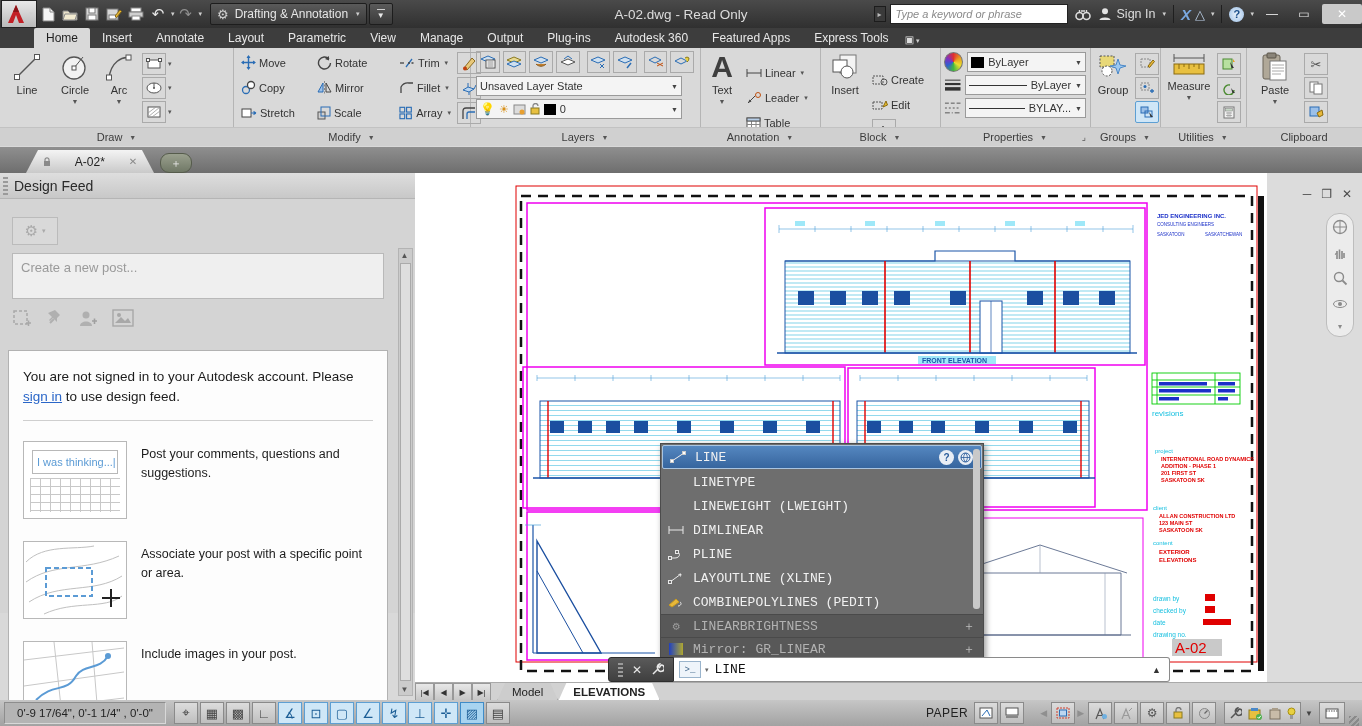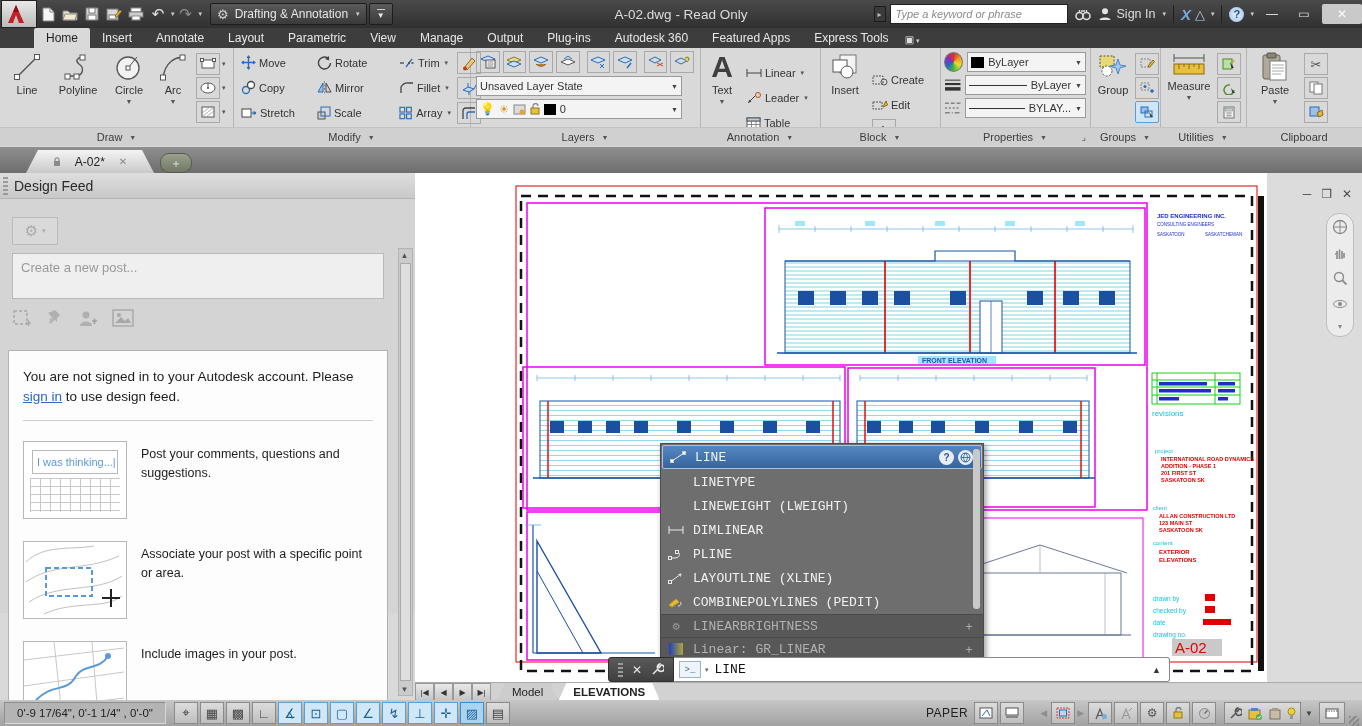--- a/index.html
+++ b/index.html
@@ -39,21 +39,21 @@
   .sbico{width:22px;height:20px;border:1px solid transparent;display:flex;align-items:center;justify-content:center;}
   .dd{border:1px solid #9a9a9a;background:#f4f4f4;display:flex;align-items:center;
     font-size:11px;color:#333;height:18px;padding:0 3px;gap:4px;}
   .dd .caret{margin-left:auto;font-size:7px;color:#444;}
   .pressed{background:#cfe6f7;border:1px solid #5d9fd3;border-radius:2px;}
   svg{display:block;}
   
   #filetabs{left:0;top:147px;width:1362px;height:26px;background:linear-gradient(#8f8f8f,#6e6e6e);}
   #file-tab{position:absolute;left:26px;top:3px;width:128px;height:23px;
     background:linear-gradient(#f4f4f4,#c9c9c9);clip-path:polygon(12px 0,calc(100% - 12px) 0,100% 100%,0 100%);
-    display:flex;align-items:center;justify-content:center;gap:14px;font-size:12px;color:#222;}
+    display:flex;align-items:center;justify-content:center;gap:24px;font-size:12px;color:#222;}
   #new-tab-btn{position:absolute;left:160px;top:6px;width:30px;height:18px;border-radius:9px;
     background:linear-gradient(#9aa08e,#707866);display:flex;align-items:center;justify-content:center;
     color:#e7e7e7;font-size:11px;border:1px solid #565c4c;}
   
   #palette{left:0;top:173px;width:415px;height:440px;background:#d4d4d4;border-right:1px solid #9f9f9f;}
   #df-header{position:absolute;left:0;top:0;width:100%;height:26px;background:linear-gradient(#dedede,#c8c8c8);
     border-bottom:1px solid #b5b5b5;display:flex;align-items:center;font-size:14px;color:#2a2a2a;padding-left:14px;box-sizing:border-box;}
   .grip{position:absolute;left:3px;top:4px;width:5px;height:18px;
     background:repeating-linear-gradient(#9a9a9a 0 2px,transparent 2px 4px);}
   #df-gear{position:absolute;left:12px;top:44px;width:44px;height:26px;border:1px solid #bbb;
@@ -237,29 +237,20 @@
     <div class="panel" style="left:0;width:233px;">
       <div class="pbody flex" style="padding-left:4px;gap:2px;">
         <div class="bigbtn">
           <svg width="30" height="30" viewBox="0 0 30 30">
               <path d="M5 25 L25 5" stroke="#555" stroke-width="1.4"></path>
               <rect x="2.5" y="22.5" width="5" height="5" fill="#fff" stroke="#555"></rect>
               <rect x="22.5" y="2.5" width="5" height="5" fill="#fff" stroke="#555"></rect>
             </svg>
           <span>Line</span>
         </div>
-        <div class="bigbtn" style="width:52px;">
-          <svg width="30" height="30" viewBox="0 0 30 30">
-              <path d="M4 24 H12 C20 24 22 16 16 12 C12 9 14 5 20 6" stroke="#555" stroke-width="1.4" fill="none"></path>
-              <rect x="2" y="22" width="5" height="5" fill="#fff" stroke="#555"></rect>
-              <rect x="11" y="22" width="5" height="5" fill="#fff" stroke="#555"></rect>
-              <rect x="17" y="3" width="5" height="5" fill="#fff" stroke="#555"></rect>
-            </svg>
-          <span>Polyline</span>
-        </div>
         <div class="bigbtn">
           <svg width="30" height="30" viewBox="0 0 30 30">
               <circle cx="14" cy="16" r="11" fill="#f2f2f2" stroke="#555" stroke-width="1.3"></circle>
               <path d="M14 16 L23 5" stroke="#555"></path>
               <rect x="12" y="14" width="4" height="4" fill="#fff" stroke="#555"></rect>
             </svg>
           <span>Circle</span>
           <span class="pl-arrow" style="font-size:7px;color:#555;">▼</span>
         </div>
         <div class="bigbtn" style="width:38px;">
@@ -1048,21 +1039,21 @@
     </div>
     <div class="cp-row cp-sys">
       <span class="cp-ic" style="color:#9a9a9a;font-size:12px;">⚙</span>
       <span>LINEARBRIGHTNESS</span>
         <span class="cp-plus">＋</span>
     </div>
     <div class="cp-row cp-sys">
       <span class="cp-ic">
           <span style="width:14px;height:12px;background:linear-gradient(90deg,#2040c0,#b0a830);display:inline-block;"></span>
         </span>
-      <span>Linear: GR_LINEAR</span>
+      <span>Mirror: GR_LINEAR</span>
         <span class="cp-plus">＋</span>
     </div>
   </div>
 
   <div id="cmdbar" class="abs">
     <div id="cmd-left">
       <span style="width:5px;height:14px;background:repeating-linear-gradient(#9a9a9a 0 2px,transparent 2px 4px);"></span>
       <span>✕</span>
       <svg width="13" height="13" viewBox="0 0 13 13">
           <path d="M2 11 L7 6 M7 6 A3.2 3.2 0 1 0 10 2 L8.5 4.5 L7 3.5 L8.5 1 A3.2 3.2 0 0 0 7 6" fill="none" stroke="#e8e8e8" stroke-width="1.5"></path>

